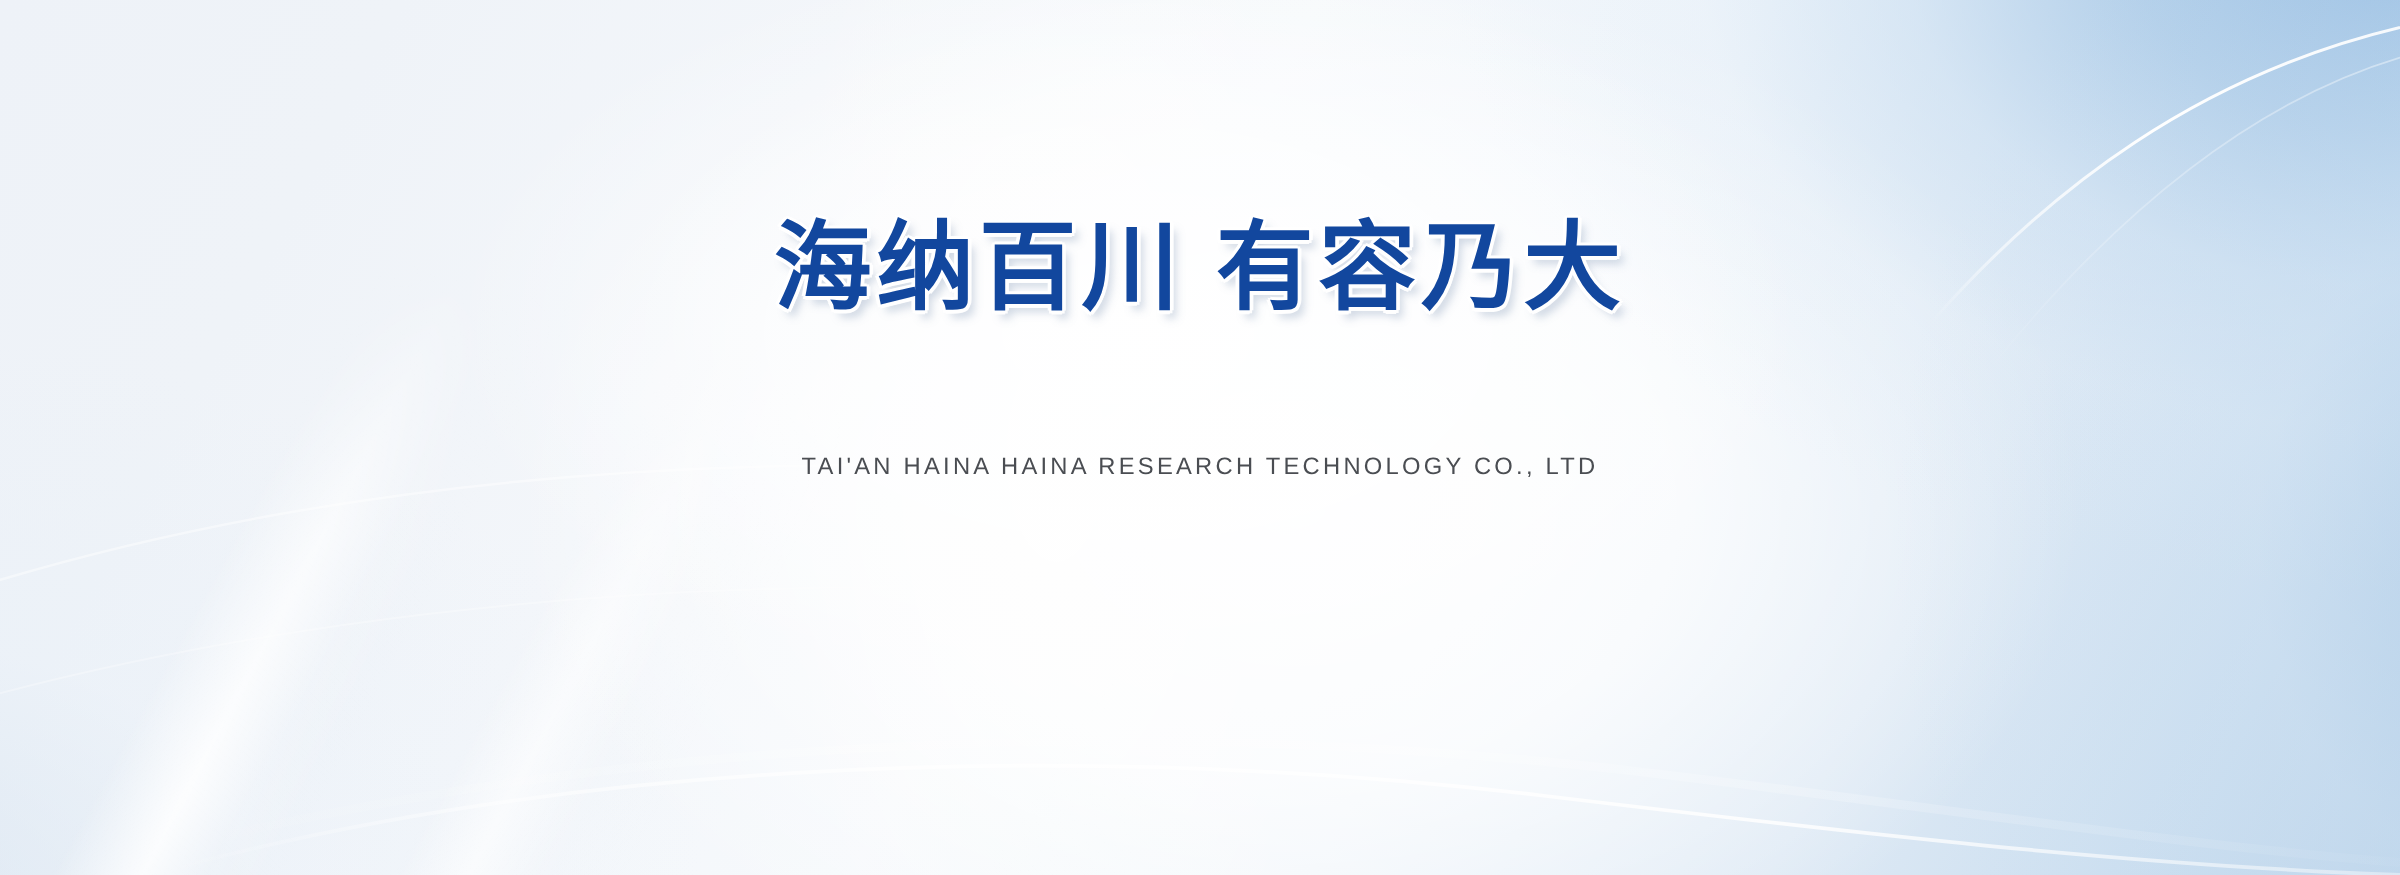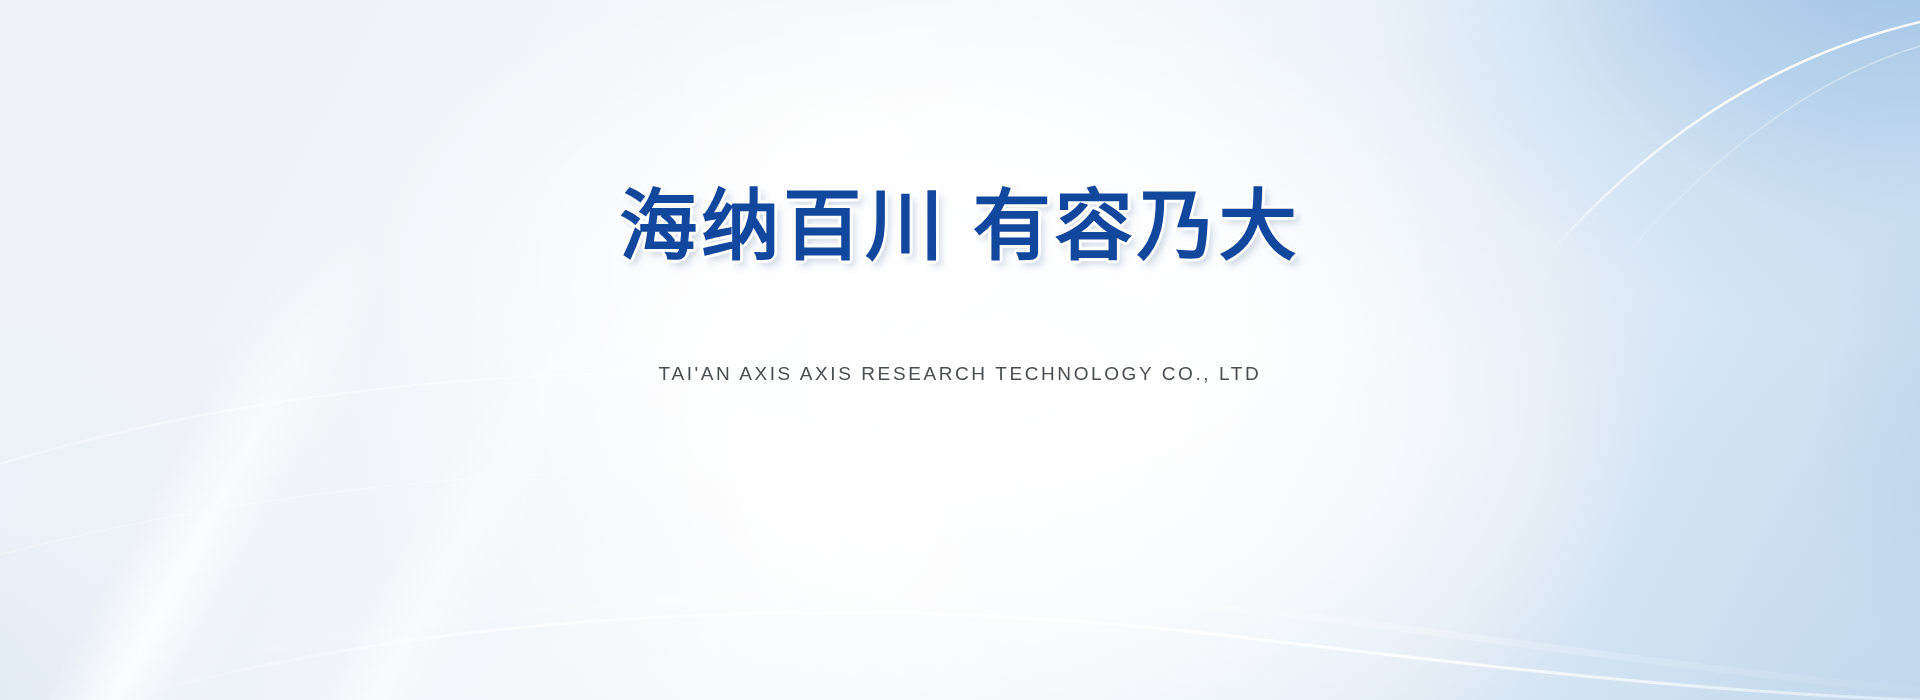--- a/index.html
+++ b/index.html
@@ -125,21 +125,21 @@
   .content {
     position: absolute;
     inset: 0;
     display: flex;
     flex-direction: column;
     align-items: center;
     z-index: 5;
   }
 
   .headline {
-    margin: 12px;
+    margin: 0;
     padding: 0;
     position: absolute;
     top: 172px;
     left: 0;
     right: 0;
     text-align: center;
     font-size: 78px;
     font-weight: 700;
     line-height: 1.08;
     letter-spacing: 4px;
@@ -233,16 +233,16 @@
     <path d="M 60 700 C 400 600, 860 566, 1300 616 C 1540 644, 1740 676, 1920 690" fill="none" stroke="url(#arcBottomSoft)" stroke-width="7" opacity="0.35"></path>
 
     <path d="M -20 470 C 180 408, 420 372, 700 372" fill="none" stroke="#ffffff" stroke-width="2" opacity="0.45"></path>
     <path d="M -20 560 C 200 500, 470 466, 760 470" fill="none" stroke="#ffffff" stroke-width="1.6" opacity="0.3"></path>
   </svg>
 
   <div class="content">
     <h1 class="headline">海纳百川 有容乃大</h1>
 
 
-    <p class="subtitle-en">TAI'AN AXIS AXIS RESEARCH TECHNOLOGY CO., LTD</p>
+    <p class="subtitle-en">TAI'AN HAINA HAINA RESEARCH TECHNOLOGY CO., LTD</p>
   </div>
 
 </div>
 
 </body></html>

